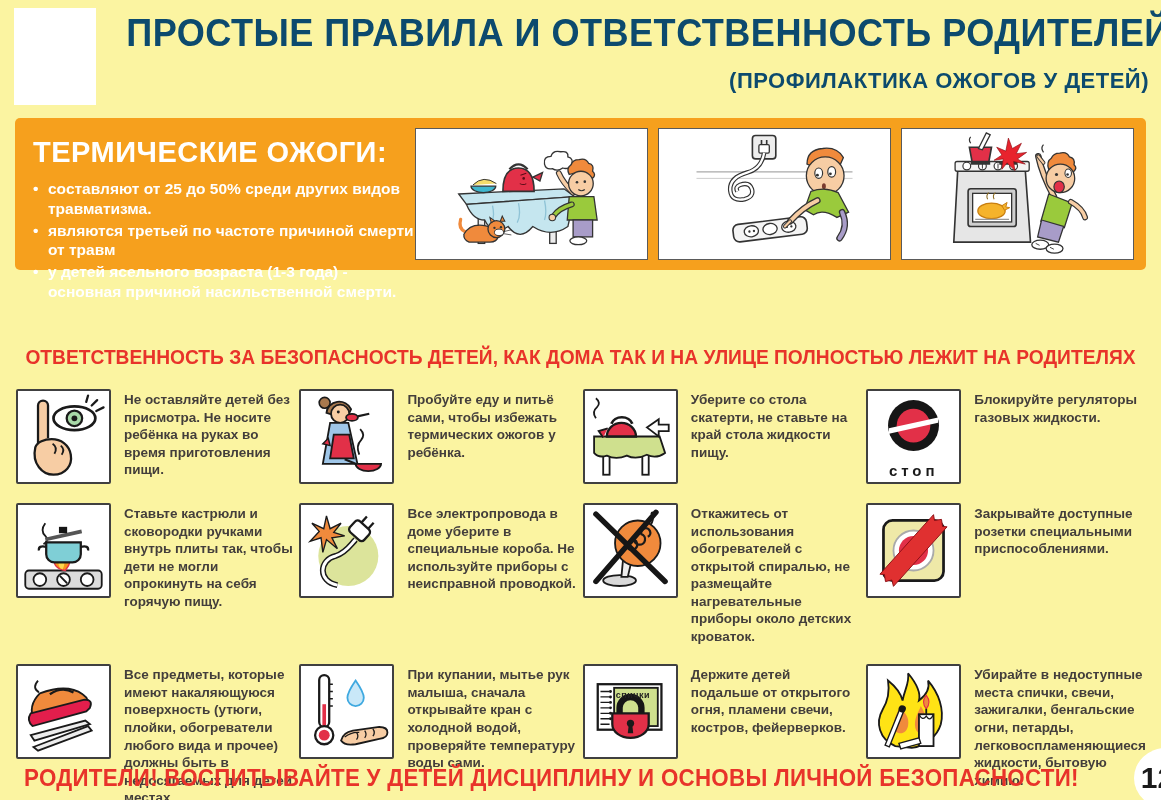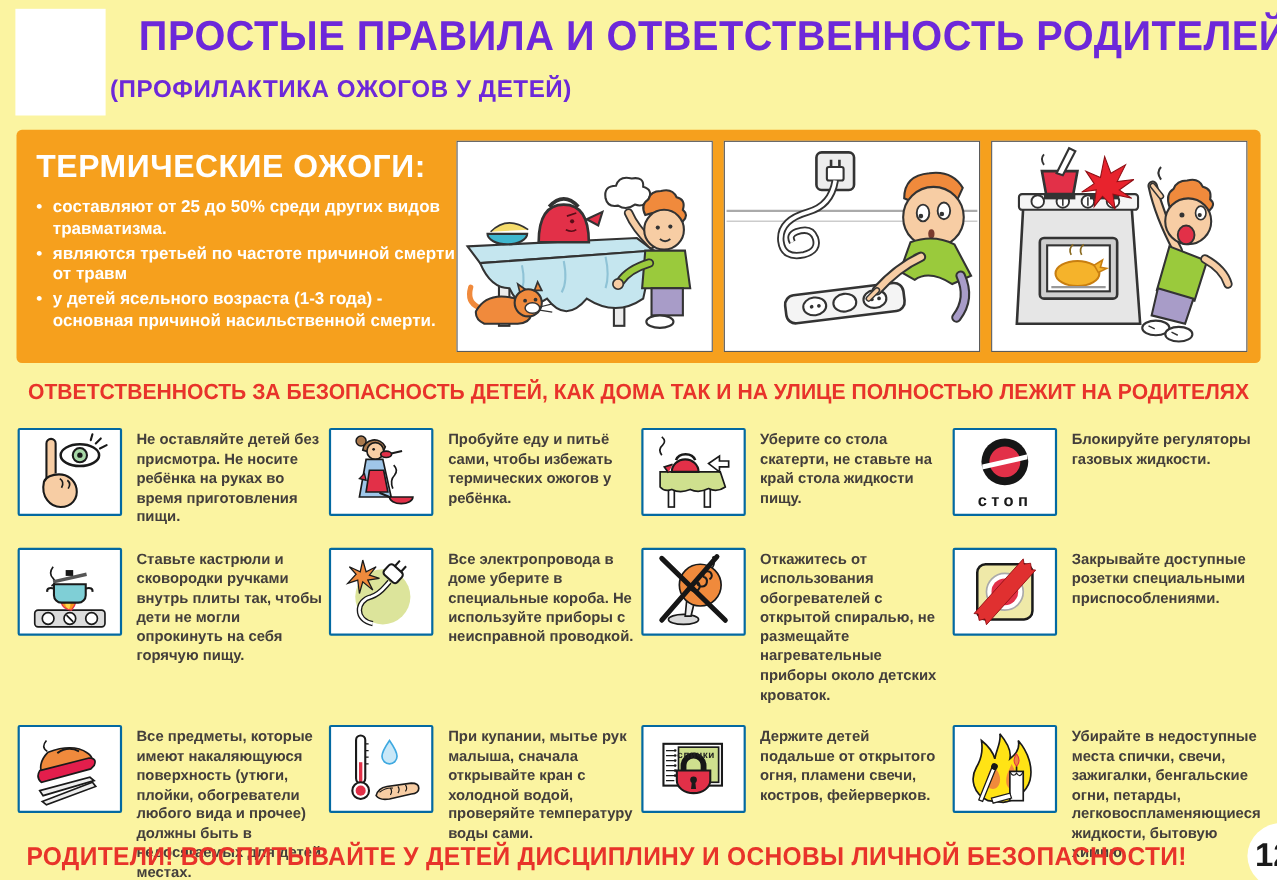--- a/index.html
+++ b/index.html
@@ -2,26 +2,26 @@
 <html><head>
 <meta charset="utf-8">
 <style>
   html,body{margin:0;padding:0;}
   body{
     width:1161px;height:800px;position:relative;overflow:hidden;
     background:#FBF4A1;
     font-family:"Liberation Sans",sans-serif;
   }
   .white-corner{position:absolute;left:14px;top:8px;width:82px;height:97px;background:#ffffff;}
-  .header{position:absolute;left:100px;right:12px;top:12px;text-align:left;color:#6d28d9;}
+  .header{position:absolute;left:100px;right:12px;top:12px;text-align:right;color:#0c4a6e;}
   .title{font-size:38px;font-weight:bold;white-space:nowrap;transform:scaleX(.95);transform-origin:50% 50%;letter-spacing:.5px;}
   .subtitle{font-size:22px;font-weight:bold;margin-top:13px;letter-spacing:.5px;}
 
   .banner{
-    position:absolute;left:15px;top:118px;width:1131px;height:212px;background:#F6A01D;border-radius:5px;
+    position:absolute;left:15px;top:118px;width:1131px;height:152px;background:#F6A01D;border-radius:5px;
     box-sizing:border-box;display:flex;gap:0;padding:10px 12px;
   }
   .banner-text{width:388px;color:#fff;flex:0 0 388px;}
   .banner-heading{font-size:29px;font-weight:bold;margin:8px 0 10px 6px;letter-spacing:.5px;}
   .banner-bullets{list-style:none;margin:0;padding:0 0 0 6px;}
   .banner-bullets li{position:relative;padding-left:15px;font-size:15.5px;font-weight:bold;line-height:1.28;margin-bottom:2px;}
   .banner-bullets li::before{content:"•";position:absolute;left:0;top:0;}
   .panels{flex:1;display:flex;gap:10px;}
   .panel{flex:1;background:#ffffff;border:1.5px solid #5a5a5a;position:relative;overflow:hidden;}
   .panel svg{width:100%;height:100%;display:block;}
@@ -30,21 +30,21 @@
     position:absolute;top:346px;left:0;width:100%;text-align:center;color:#E8332A;
     font-size:20px;font-weight:bold;white-space:nowrap;transform:scaleX(.96);transform-origin:50% 50%;
   }
 
   .grid{
     position:absolute;left:16px;top:389px;width:1130px;
     display:grid;grid-template-columns:repeat(4,1fr);column-gap:6px;row-gap:19px;
   }
   .rule{display:flex;gap:13px;align-items:flex-start;}
   .icon-box{
-    width:95px;height:80px;flex:0 0 95px;background:#fff;border:2px solid #0369a1;border-radius:2px;
+    width:95px;height:95px;flex:0 0 95px;background:#fff;border:2px solid #404040;border-radius:2px;
     position:relative;box-sizing:border-box;
   }
   .icon-box svg{width:100%;height:100%;display:block;}
   .rule-text{font-size:13.5px;font-weight:bold;color:#433E3B;line-height:1.3;padding-top:2px;}
   .stop-label{
     position:absolute;left:0;bottom:3px;width:100%;text-align:center;
     font-size:15px;font-weight:bold;color:#1a1a1a;letter-spacing:4px;
   }
   .matches-label{
     position:absolute;left:34%;top:26%;width:48%;text-align:left;

